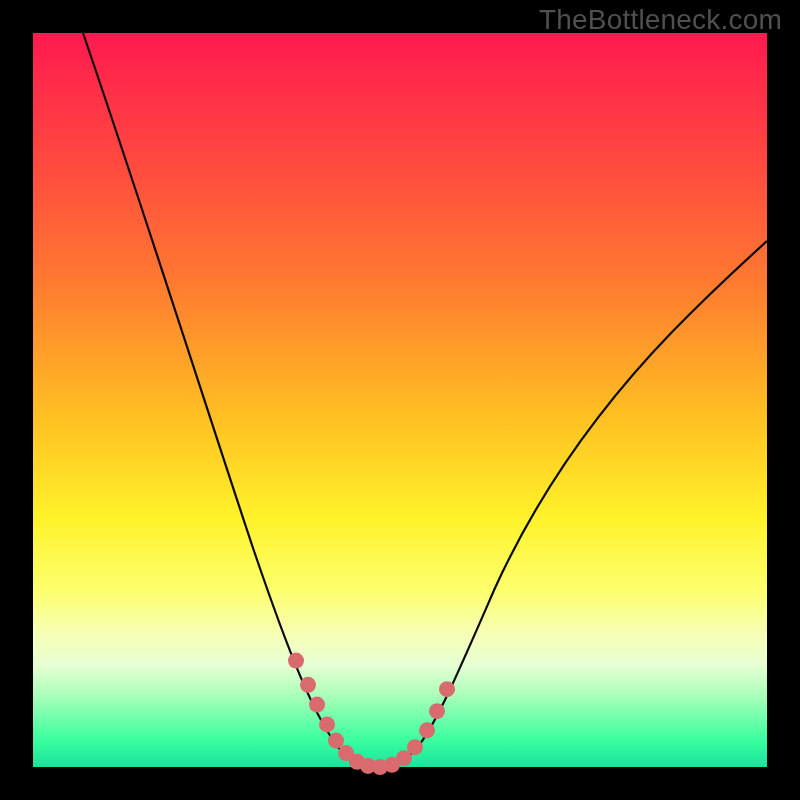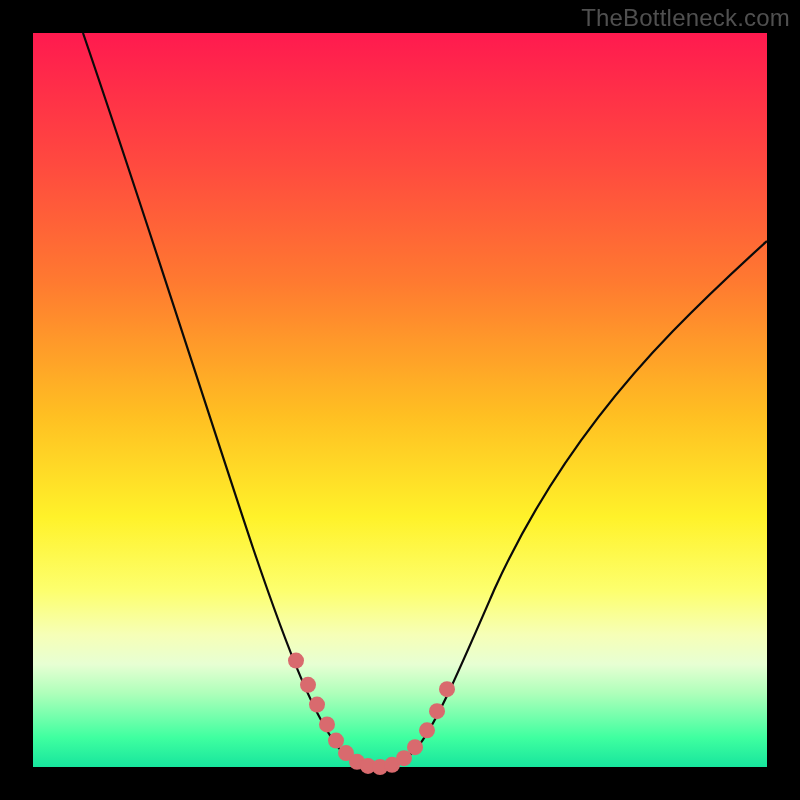--- a/index.html
+++ b/index.html
@@ -42,23 +42,23 @@
     position: absolute;
     left: 33px;
     top: 33px;
     width: 734px;
     height: 734px;
     overflow: visible;
   }
   .watermark {
     position: absolute;
     top: 4px;
-    right: 10px;
+    right: 18px;
     color: #505050;
-    font-size: 24px;
+    font-size: 28px;
     font-weight: 500;
     letter-spacing: 0.2px;
   }
 </style>
 </head>
 <body>
 
 <div class="frame">
   <div class="plot"></div>
 

